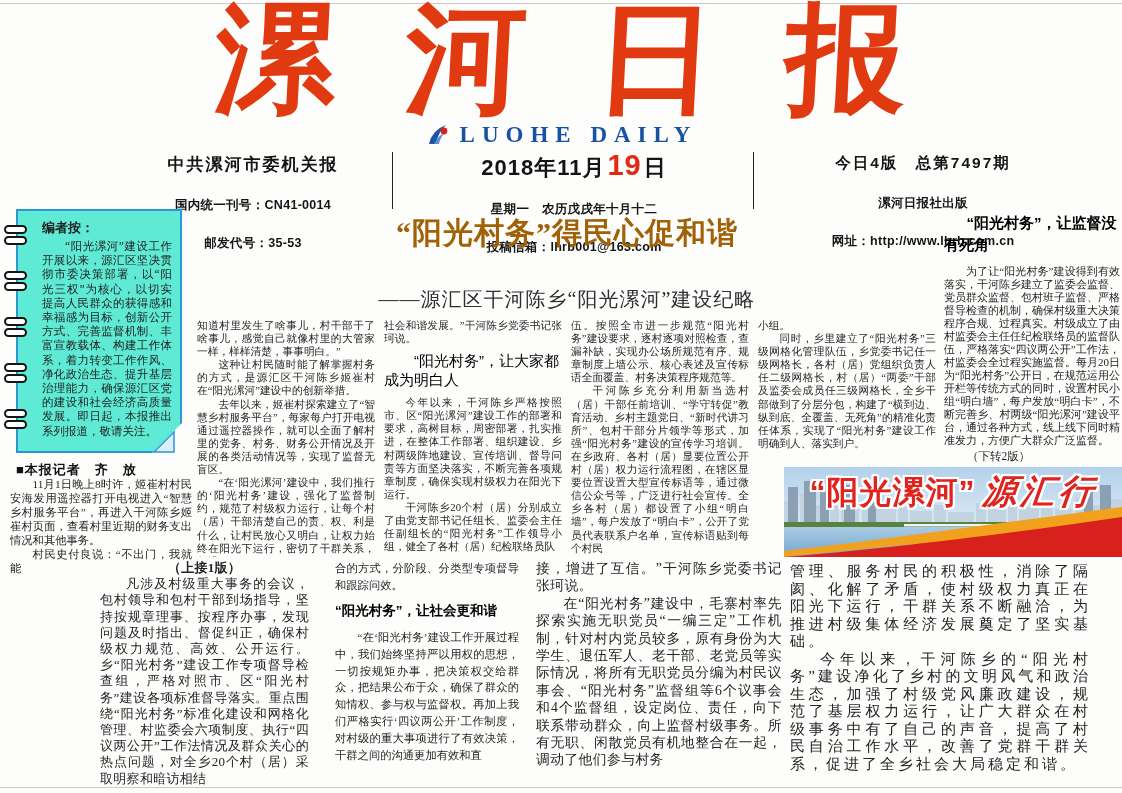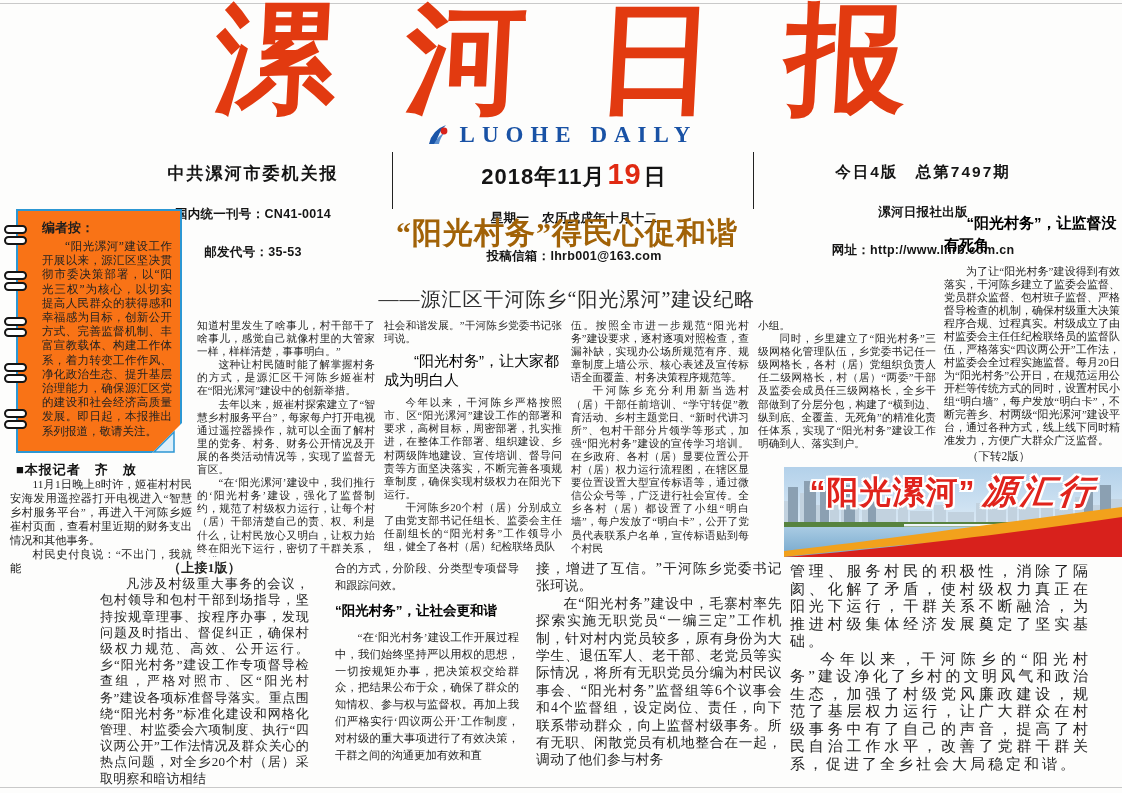--- a/index.html
+++ b/index.html
@@ -11,34 +11,34 @@
   
   .masthead { position:absolute; top:-6px; left:0; width:100%; text-align:center;
               font-family:"DejaVu Serif", serif; font-size:120px; line-height:128px; font-weight:bold;
               color:#e23a10; letter-spacing:70px; padding-left:70px; box-sizing:border-box;
               transform:skewX(-3deg); }
   .mast-en { position:absolute; top:122px; left:0; width:100%; display:flex; align-items:center;
              justify-content:center; gap:9px; }
   .mast-en .txt { font-size:23px; font-weight:bold; color:#1952a5; letter-spacing:7px; }
 
   
-  .hdr { position:absolute; top:162px; text-align:center; font-family:"Liberation Sans", sans-serif; color:#141414; }
+  .hdr { position:absolute; top:153px; text-align:center; font-family:"Liberation Sans", sans-serif; color:#141414; }
   .hdr-left  { left:118px; width:270px; }
   .hdr-center{ left:398px; width:352px; }
   .hdr-right { left:758px; width:330px; }
   .hl1 { font-size:17px; font-weight:bold; letter-spacing:2px; margin-bottom:3px; }
   .hl2 { font-size:12.5px; font-weight:bold; margin-top:21px; letter-spacing:0.3px; }
   .date-line { font-size:22px; font-weight:bold; letter-spacing:1px; line-height:24px; }
   .date-day { color:#e02a12; font-size:29px; margin:0 2px; }
   .vline { position:absolute; top:152px; width:1px; height:57px; background:#222; }
   .v1 { left:392px; } .v2 { left:753px; }
 
   
   .note-box { position:absolute; left:16px; top:209px; width:166px; height:244px;
-              border:2px solid #2c97d3; background:#f97316; padding:8px 8px 8px 24px; box-sizing:border-box; }
+              border:2px solid #2c97d3; background:#5eead4; padding:8px 8px 8px 24px; box-sizing:border-box; }
   .note-label { font-family:"Liberation Sans", sans-serif; font-weight:bold; font-size:13px; margin-bottom:2px; }
   .note-body { font-size:11.5px; line-height:14.2px; text-indent:2em; text-align:justify; color:#222; }
   .ring-group { position:absolute; left:-14px; }
   .rg1{top:14px}.rg2{top:60px}.rg3{top:106px}.rg4{top:152px}.rg5{top:198px}
   .ring { width:19px; height:5px; border:2.5px solid #151515; border-radius:5px; background:#fff; margin-bottom:2px; }
   .fold { position:absolute; right:-2px; bottom:-2px; }
 
   .reporter { position:absolute; left:16px; top:461px; font-family:"Liberation Sans", sans-serif;
               font-weight:bold; font-size:13px; letter-spacing:1px; color:#111; }
   .intro { position:absolute; left:10px; top:477px; width:182px; font-size:11.3px; line-height:14px; text-align:justify; }

